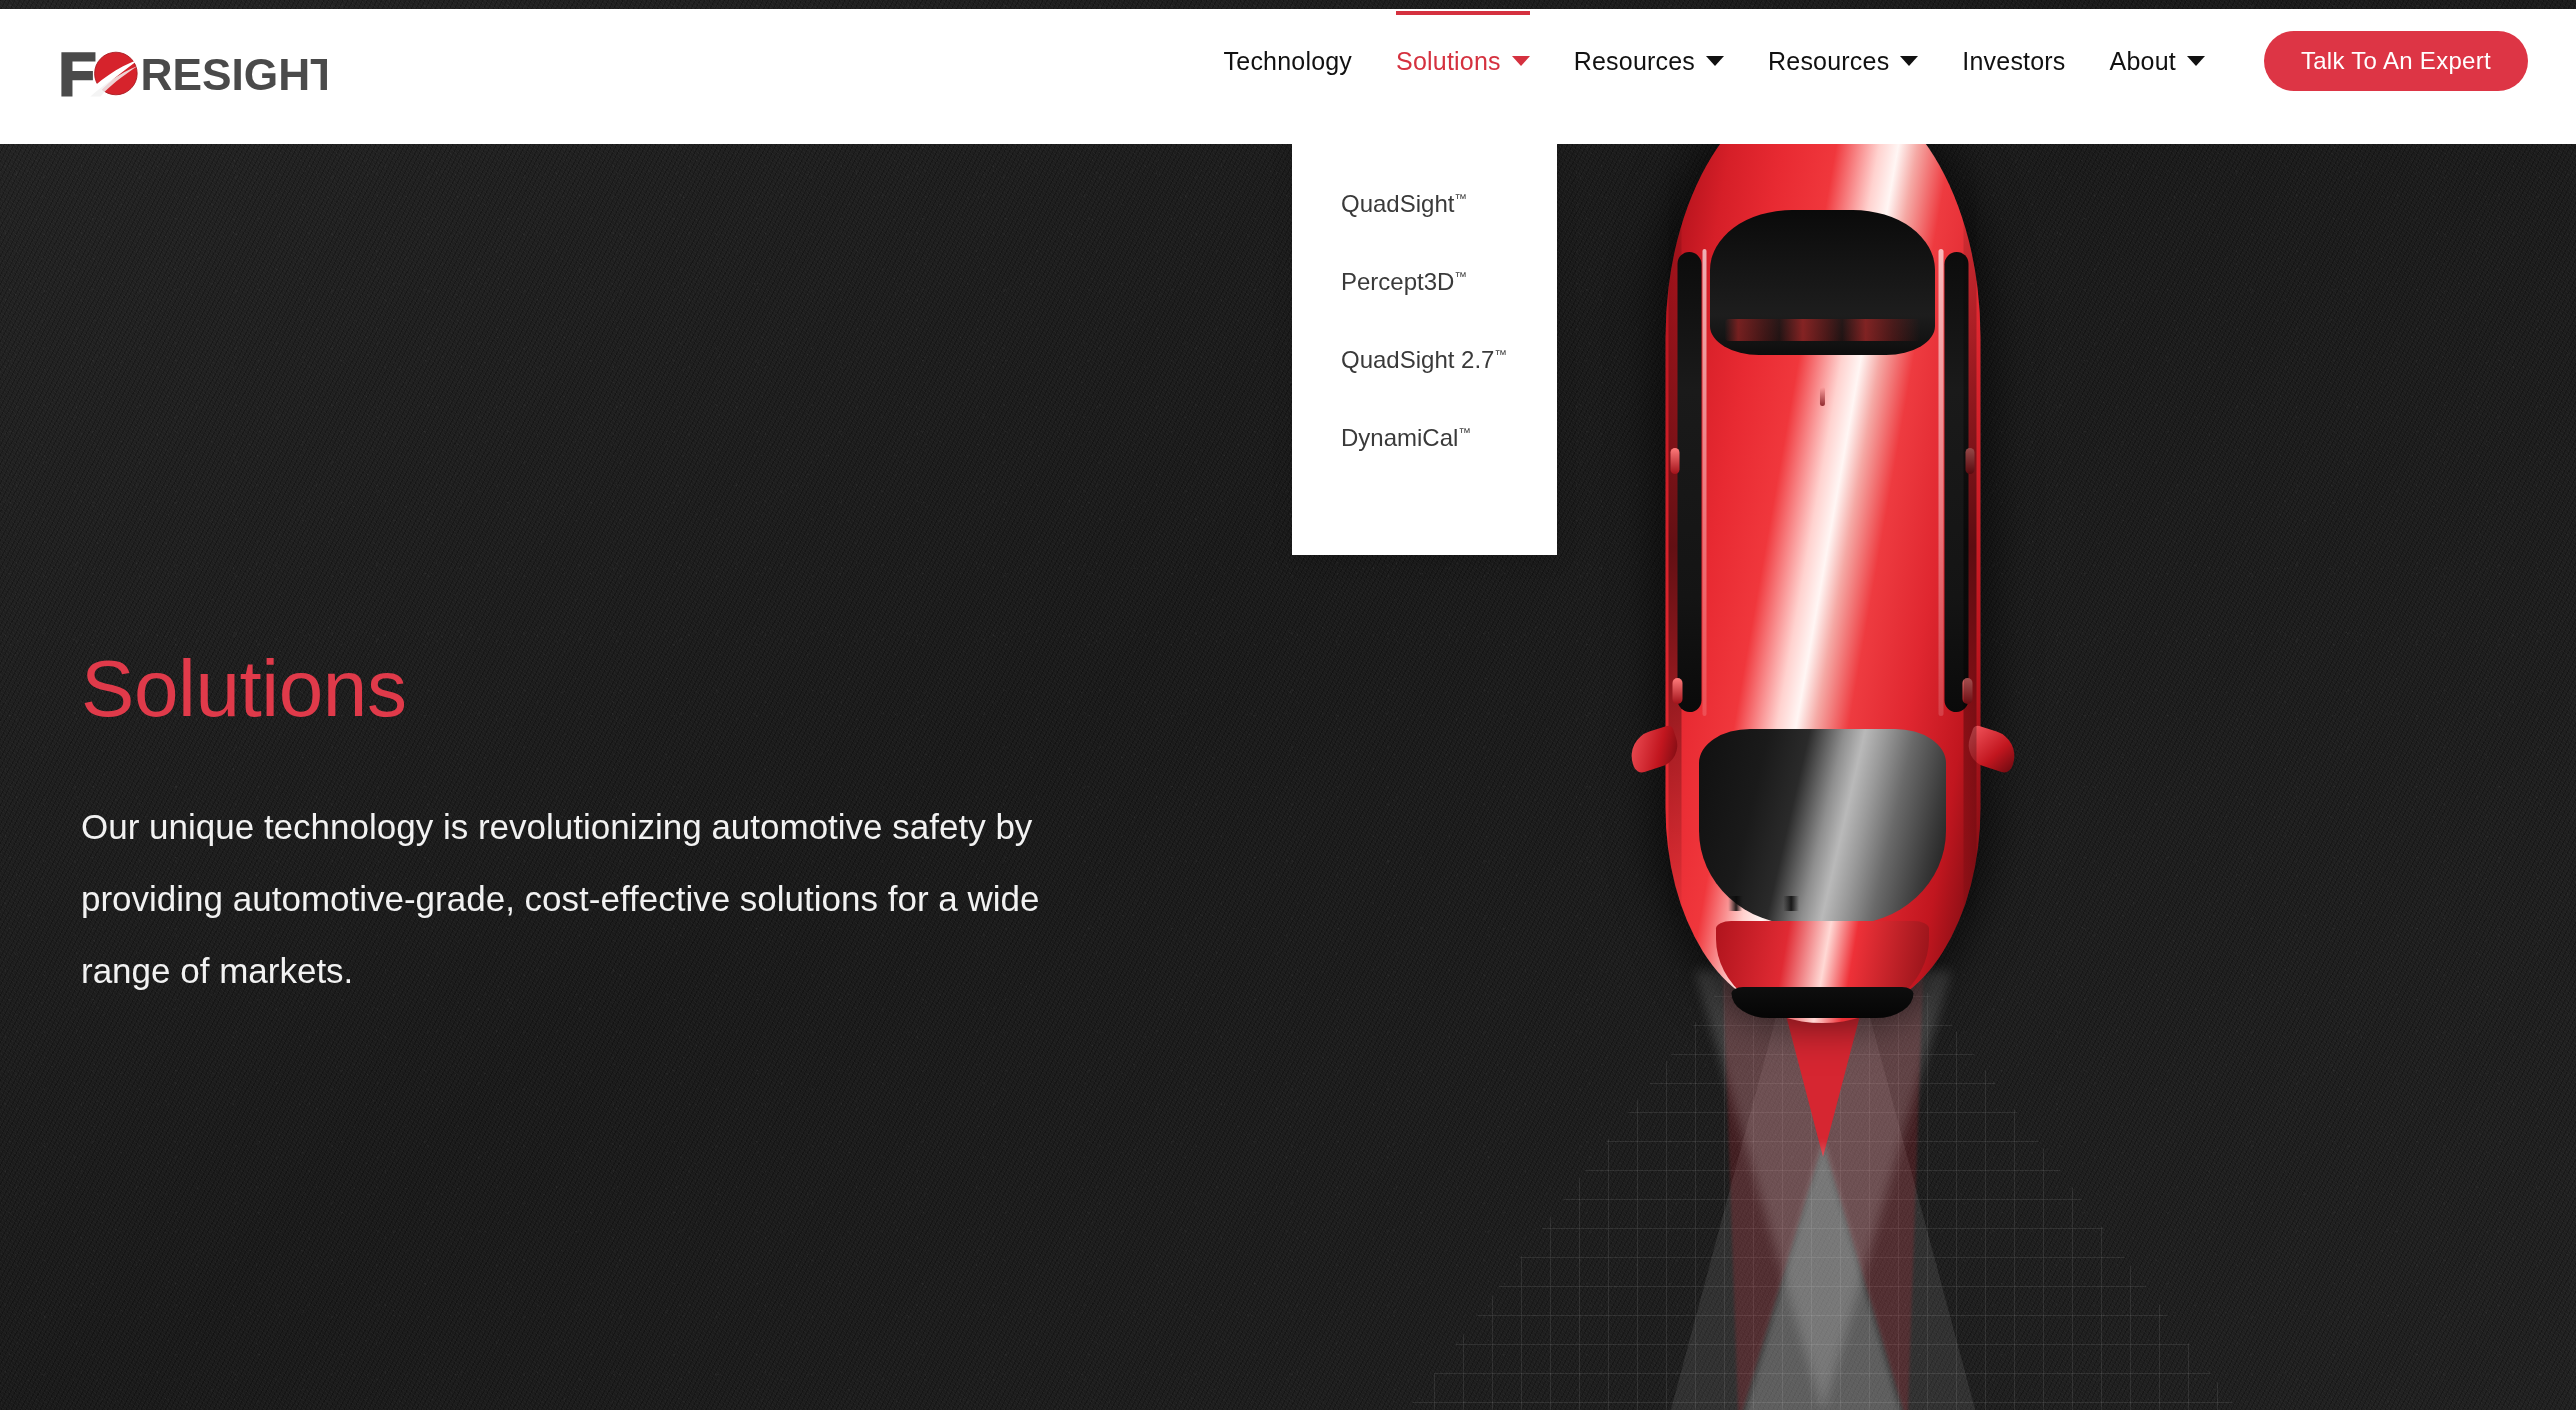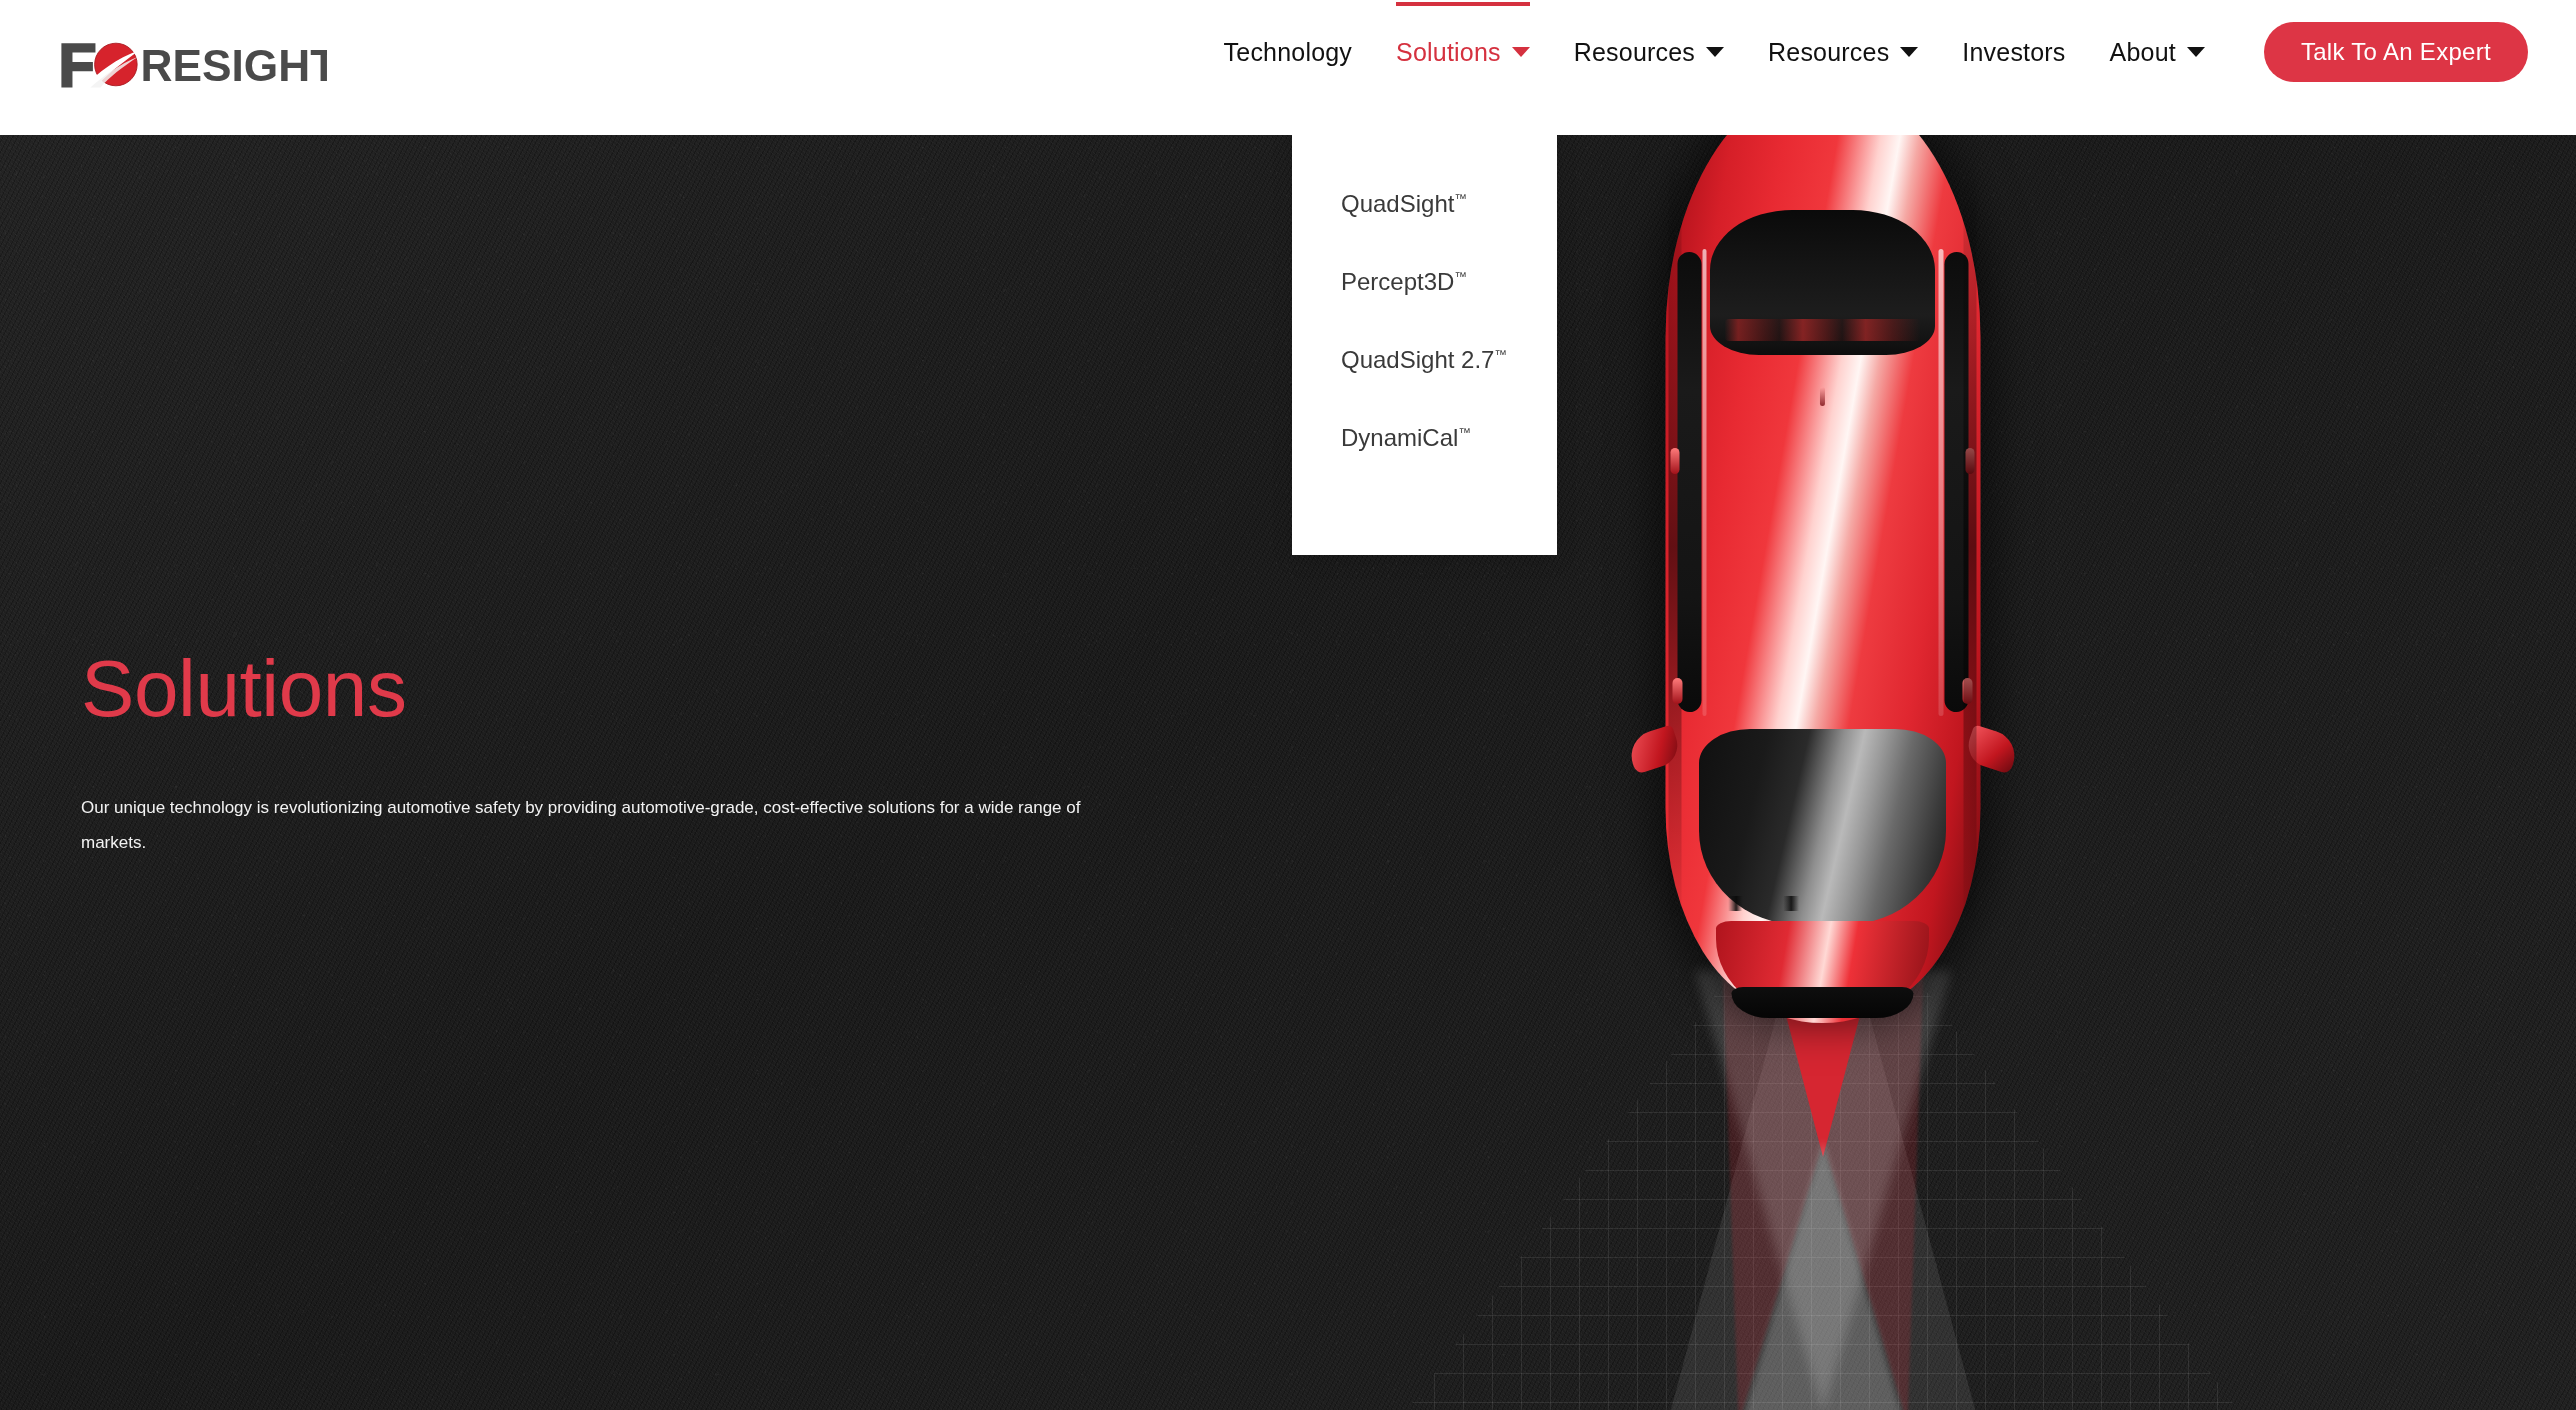--- a/index.html
+++ b/index.html
@@ -215,21 +215,21 @@
   }
   .grille {
     position:absolute; left:50%; top:905px; transform:translateX(-50%);
     width:182px; height:31px;
     border-radius:12px 12px 39px 39px / 6.8px 6.8px 25.6px 25.6px;
     background:linear-gradient(to bottom,#0e0e0e,#050505);
   }
 
   
   .header {
-    position:absolute; left:0; top:0; width:2576px; height:135px;
+    position:absolute; left:0; top:9px; width:2576px; height:135px;
     background:#ffffff; z-index:40;
     display:flex; align-items:center;
   }
 
   .logo { position:absolute; left:58px; top:37px; height:55px;
           display:flex; align-items:center; }
   .logo-svg { display:block; }
 
   .nav {
     position:absolute; right:0; top:0; height:104px;
@@ -280,21 +280,21 @@
   .dd-item sup { font-size:12.8px; vertical-align:super; letter-spacing:0.4px; }
 
   
   .hero-copy { position:absolute; left:81px; top:647px; width:1090px; z-index:20; }
   .hero-title {
     font-size:80px; font-weight:400; color:#e03a4a;
     letter-spacing:-0.4px; line-height:1.05;
   }
   .hero-sub {
     margin-top:60px;
-    font-size:17px; color:#f2f2f2; line-height:2.05; font-weight:300;
+    font-size:35px; color:#f2f2f2; line-height:2.05; font-weight:300;
     max-width:1005px;
   }
 </style>
 </head>
 <body>
 
 <div class="page">
 
   <div class="hero-bg"></div>
   <div class="hero-grain"></div>

